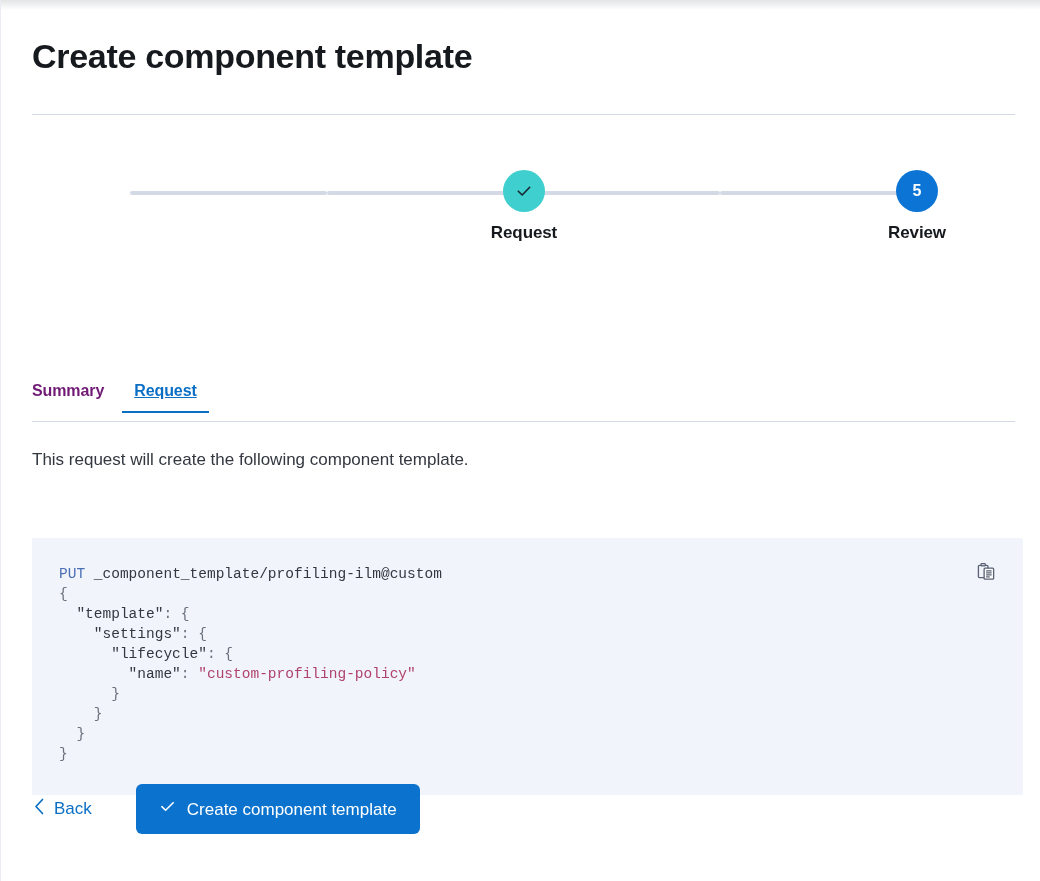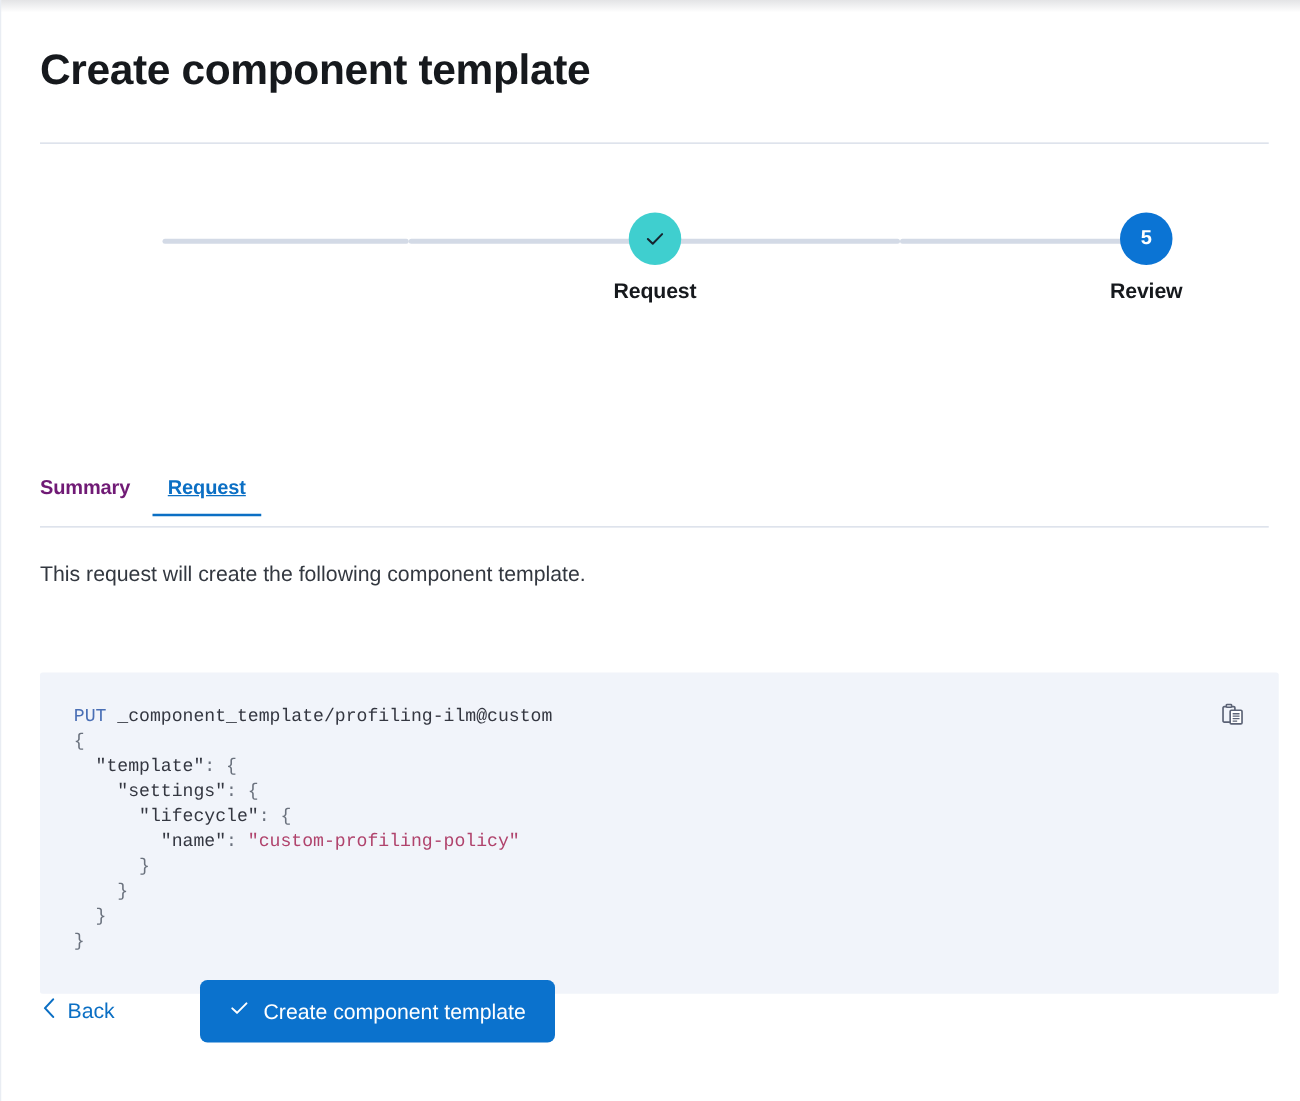--- a/index.html
+++ b/index.html
@@ -237,21 +237,21 @@
     border-radius: 4px;
   }
 
   
   .footer {
     position: absolute;
     left: 31px;
     top: 784px;
     display: flex;
     align-items: center;
-    gap: 66px;
+    gap: 42px;
   }
 
   .back-link {
     display: flex;
     align-items: center;
     gap: 9px;
     color: #0b6fc4;
     font-size: 17px;
     font-weight: 400;
     text-decoration: none;

